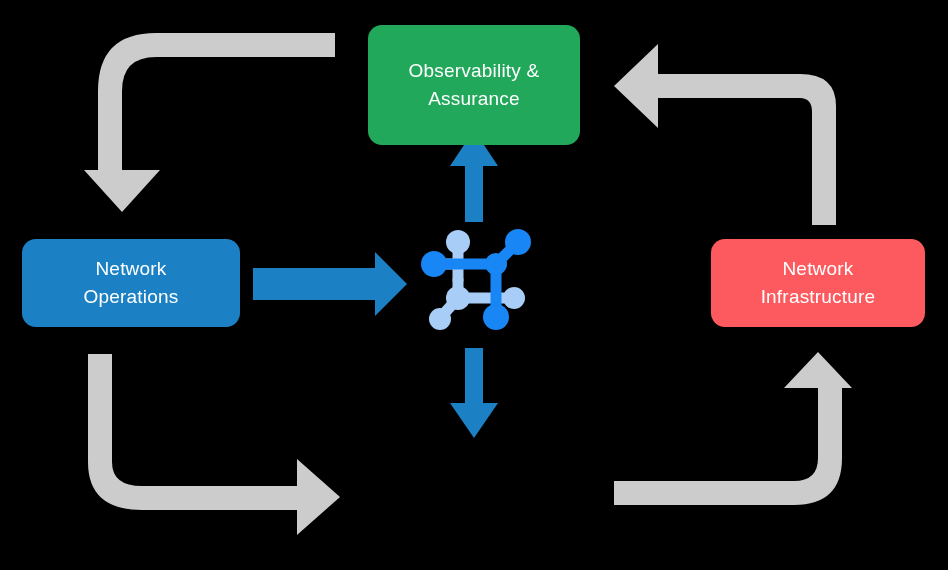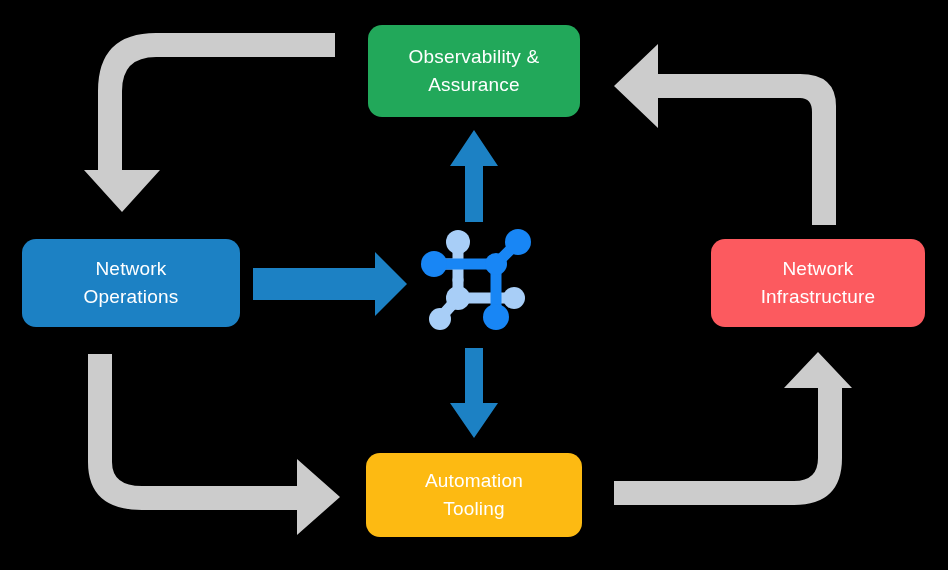--- a/index.html
+++ b/index.html
@@ -25,21 +25,21 @@
     color: #ffffff;
     font-size: 19px;
     line-height: 1.45;
     font-weight: 400;
     letter-spacing: 0.2px;
     box-sizing: border-box;
     padding: 4px 10px;
     white-space: pre-line;
   }
   #box-observability {
-    left: 368px; top: 25px; width: 212px; height: 92px;
+    left: 368px; top: 25px; width: 212px; height: 120px;
   }
   #box-operations {
     left: 22px; top: 239px; width: 218px; height: 88px;
   }
   #box-infrastructure {
     left: 711px; top: 239px; width: 214px; height: 88px;
   }
   #box-automation {
     left: 366px; top: 453px; width: 216px; height: 84px;
   }
@@ -163,18 +163,14 @@
   <div class="node-box" id="box-operations" style="background:#1C81C4">
     <span>Network
 Operations</span>
   </div>
 
   <div class="node-box" id="box-infrastructure" style="background:#FC5A5F">
     <span>Network
 Infrastructure</span>
   </div>
 
-  <div class="node-box" id="box-automation" style="background:#FDBA12">
-    <span>Automation
-Tooling</span>
-  </div>
 
 </div>
 
 </body></html>

